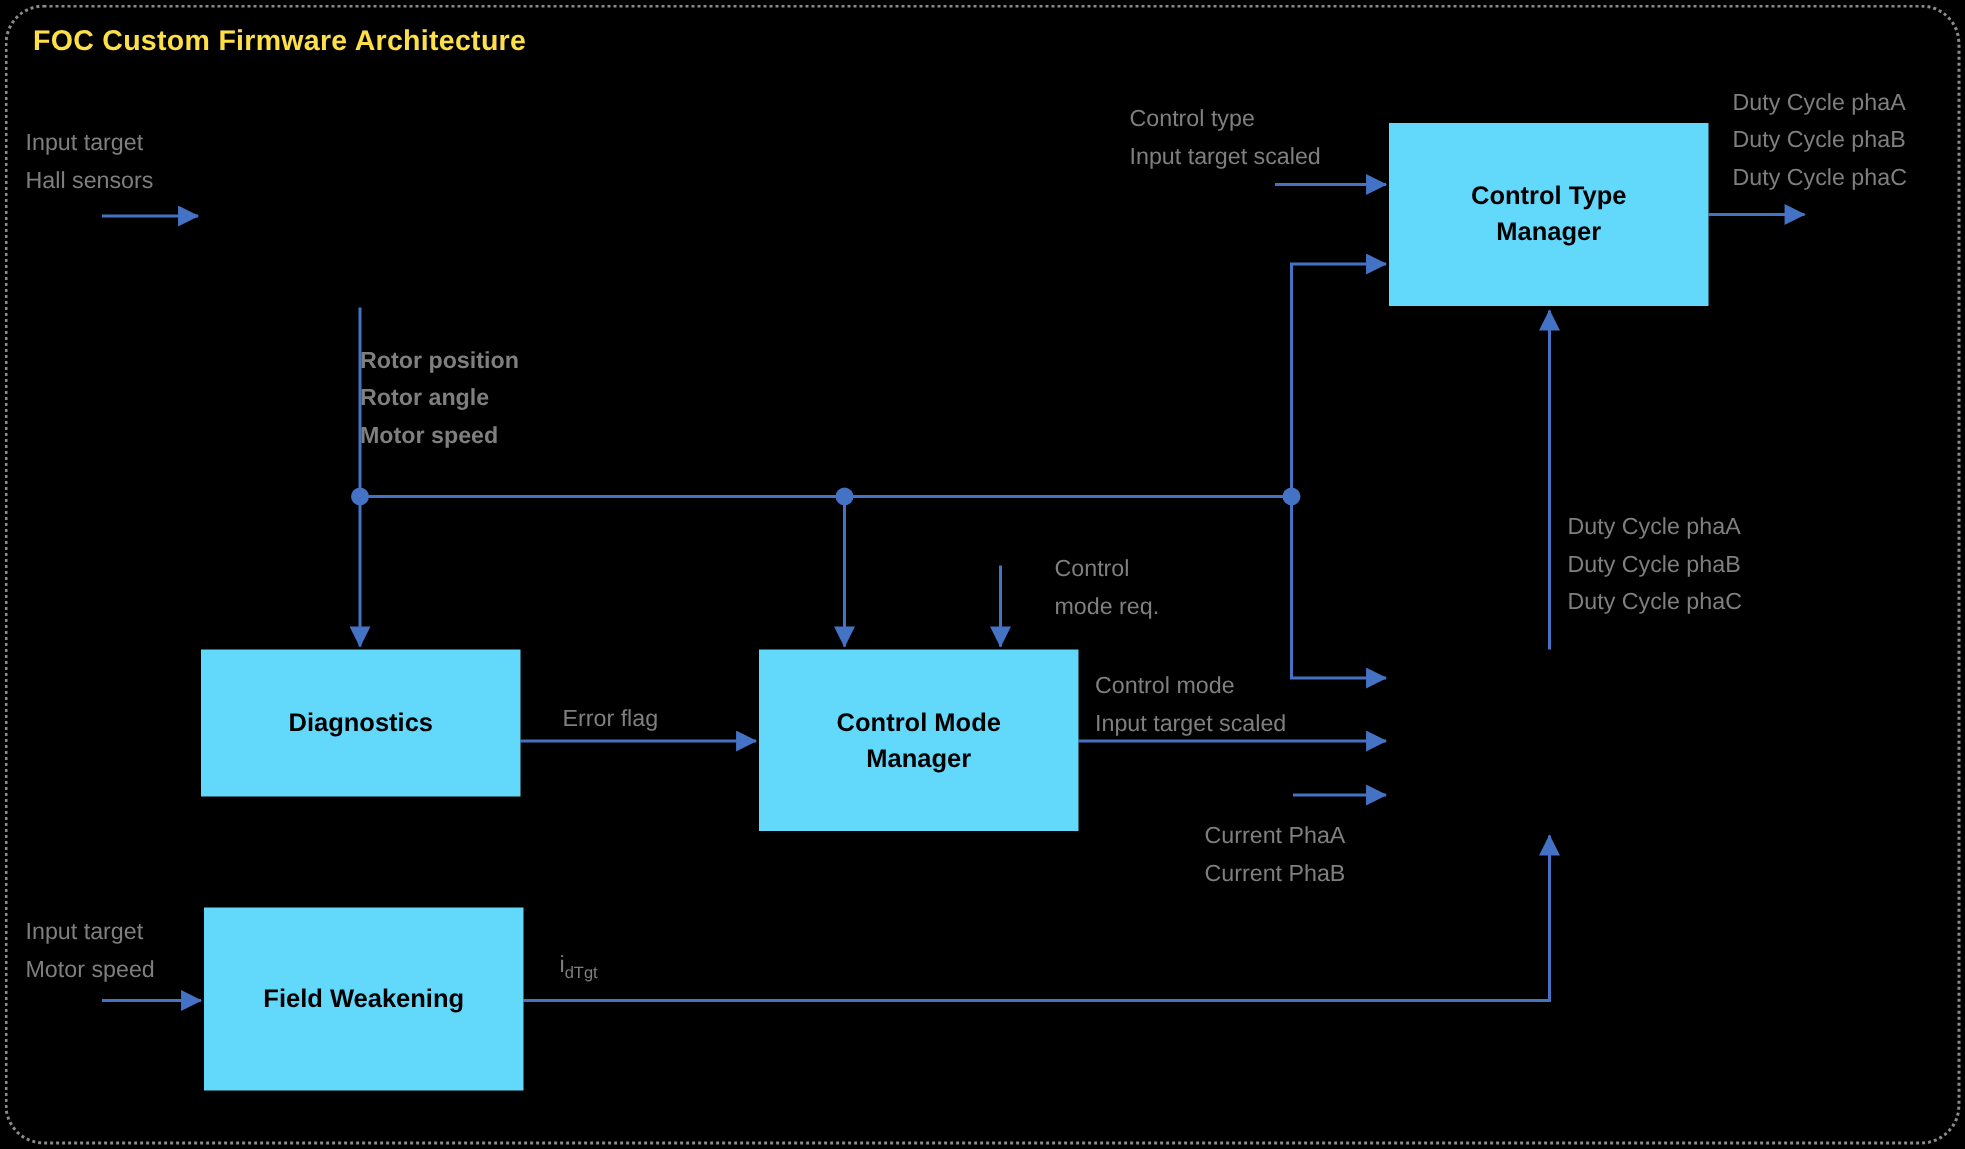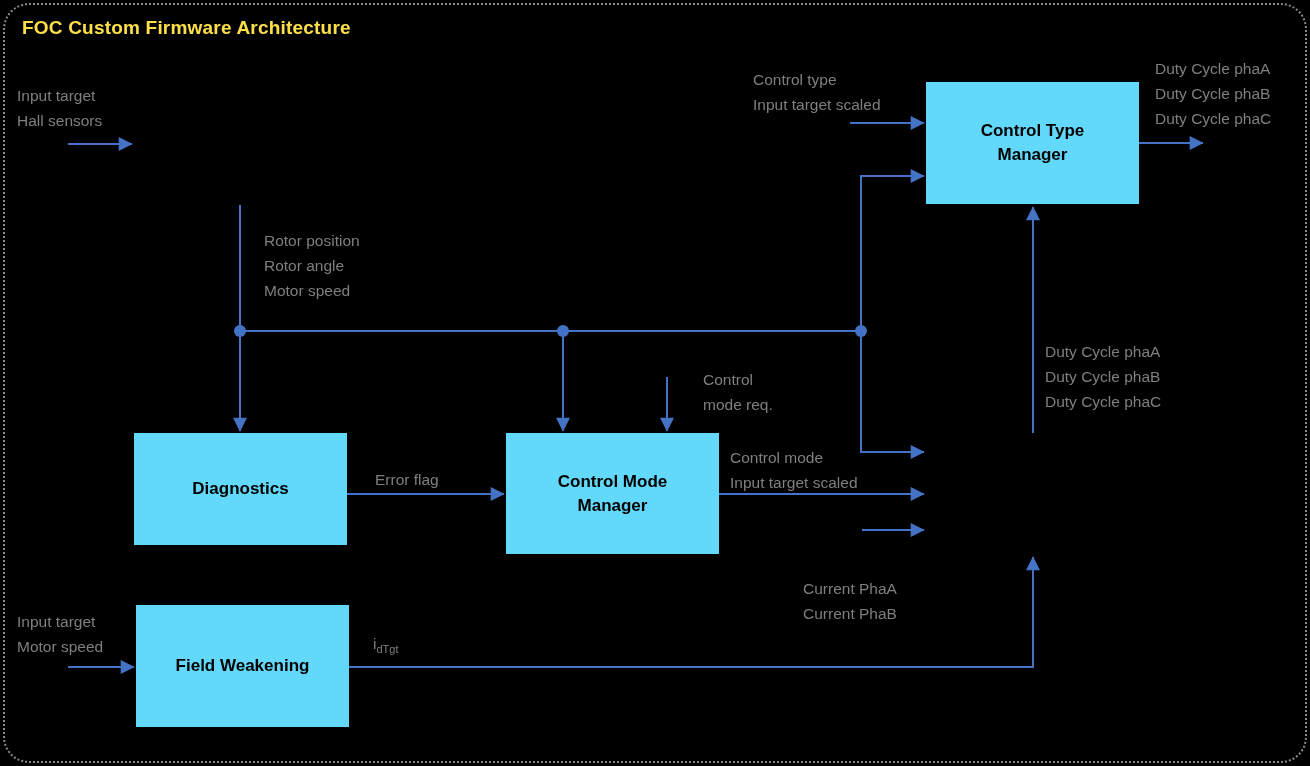--- a/index.html
+++ b/index.html
@@ -14,34 +14,34 @@
   .lbl{position:absolute;color:var(--label-gray);font-size:15.5px;line-height:25px;white-space:pre-line;}
   .lbl sub{font-size:11px;}
   svg.wires{position:absolute;left:0;top:0;width:1310px;height:766px;}
   svg.wires path.wire{stroke:var(--connector);stroke-width:2;fill:none;}
   svg.wires .head{fill:var(--connector);}
   svg.wires circle.junction{fill:var(--connector);}
 
   
   #blk-estimations{left:134px;top:82px;width:212px;height:123px;}
   #blk-ctm{left:926px;top:82px;width:213px;height:122px;}
-  #blk-diagnostics{left:134px;top:433px;width:213px;height:112px;}
+  #blk-diagnostics{left:134px;top:433px;width:213px;height:98px;}
   #blk-cmm{left:506px;top:433px;width:213px;height:121px;}
   #blk-foc{left:926px;top:433px;width:213px;height:122px;}
   #blk-fw{left:136px;top:605px;width:213px;height:122px;}
 
   
   #lbl-est-in{left:17px;top:83px;}
   #lbl-ctm-in{left:753px;top:67px;}
   #lbl-duty-out{left:1155px;top:56px;}
-  #lbl-rotor{left:264px;top:228px;}
+  #lbl-rotor{left:240px;top:228px;font-weight:bold;}
   #lbl-cmreq{left:682px;top:367px;margin-left:21px;}
   #lbl-errorflag{left:375px;top:467px;}
   #lbl-cmm-out{left:730px;top:445px;}
-  #lbl-currents{left:803px;top:545px;margin-top:31px;}
+  #lbl-currents{left:803px;top:545px;}
   #lbl-duty-mid{left:1045px;top:339px;}
   #lbl-fw-in{left:17px;top:609px;}
   #lbl-idtgt{left:373px;top:631px;text-align:right;}
 </style>
 </head>
 <body>
 
 <div class="stage">
   <div class="canvas-border"></div>
 

